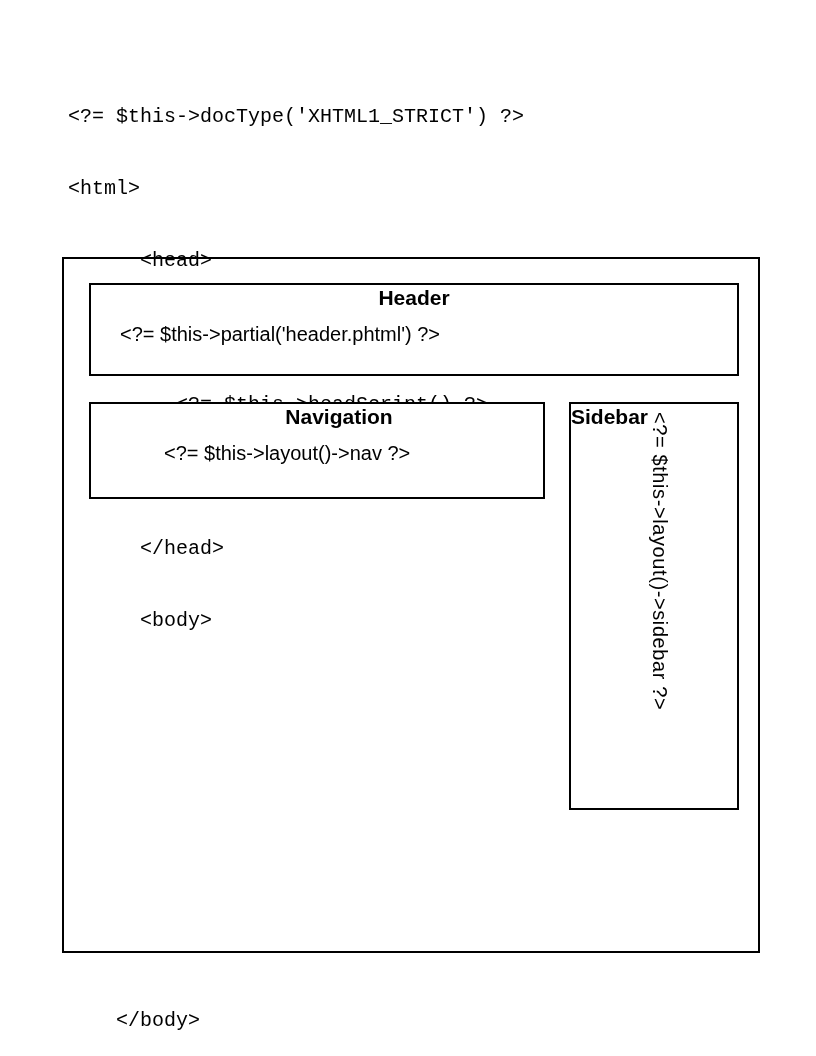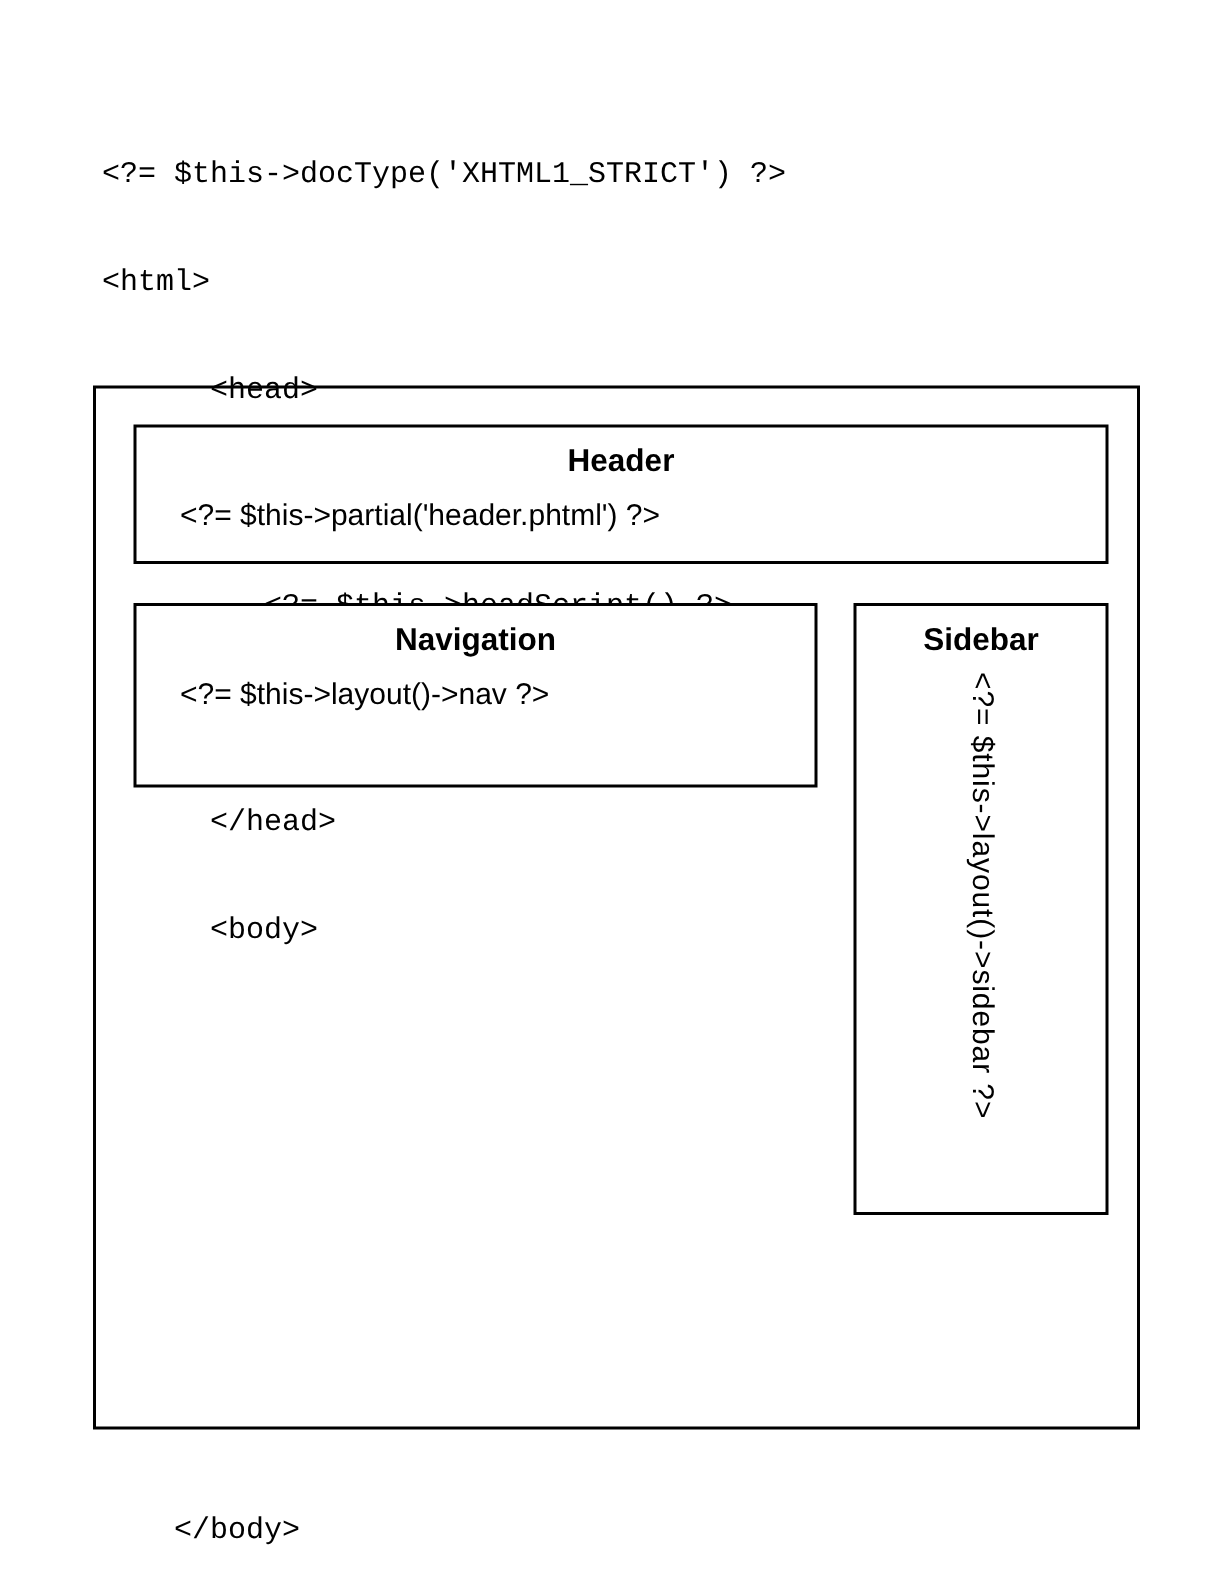--- a/index.html
+++ b/index.html
@@ -30,31 +30,31 @@
     border: 2px solid #000000;
     box-sizing: border-box;
   }
   .region {
     position: absolute;
     border: 2px solid #000000;
     box-sizing: border-box;
     background: #ffffff;
   }
   #header-region   { left: 25px;  top: 24px;  width: 650px; height: 93px; }
-  #nav-region      { left: 25px;  top: 143px; width: 456px; height: 123px; }
+  #nav-region      { left: 25px;  top: 143px; width: 456px; height: 97px; padding-left: 44px; }
   #content-region  { left: 25px;  top: 263px; width: 456px; height: 288px; }
   #sidebar-region  { left: 505px; top: 143px; width: 170px; height: 408px;
-                     display: flex; flex-direction: column; align-items: center; }
+                     display: flex; flex-direction: row; }
   #footer-region   { left: 25px;  top: 575px; width: 650px; height: 97px; }
   .region-title {
     font-weight: bold;
     font-size: 21px;
     line-height: 26px;
     text-align: center;
-    margin-top: 10px;
+    margin-top: 0;
   }
   .region-code {
     font-size: 20px;
     line-height: 24px;
     margin-top: 11px;
     padding-left: 29px;
     white-space: pre;
   }
   .vertical-code {
     writing-mode: vertical-rl;

